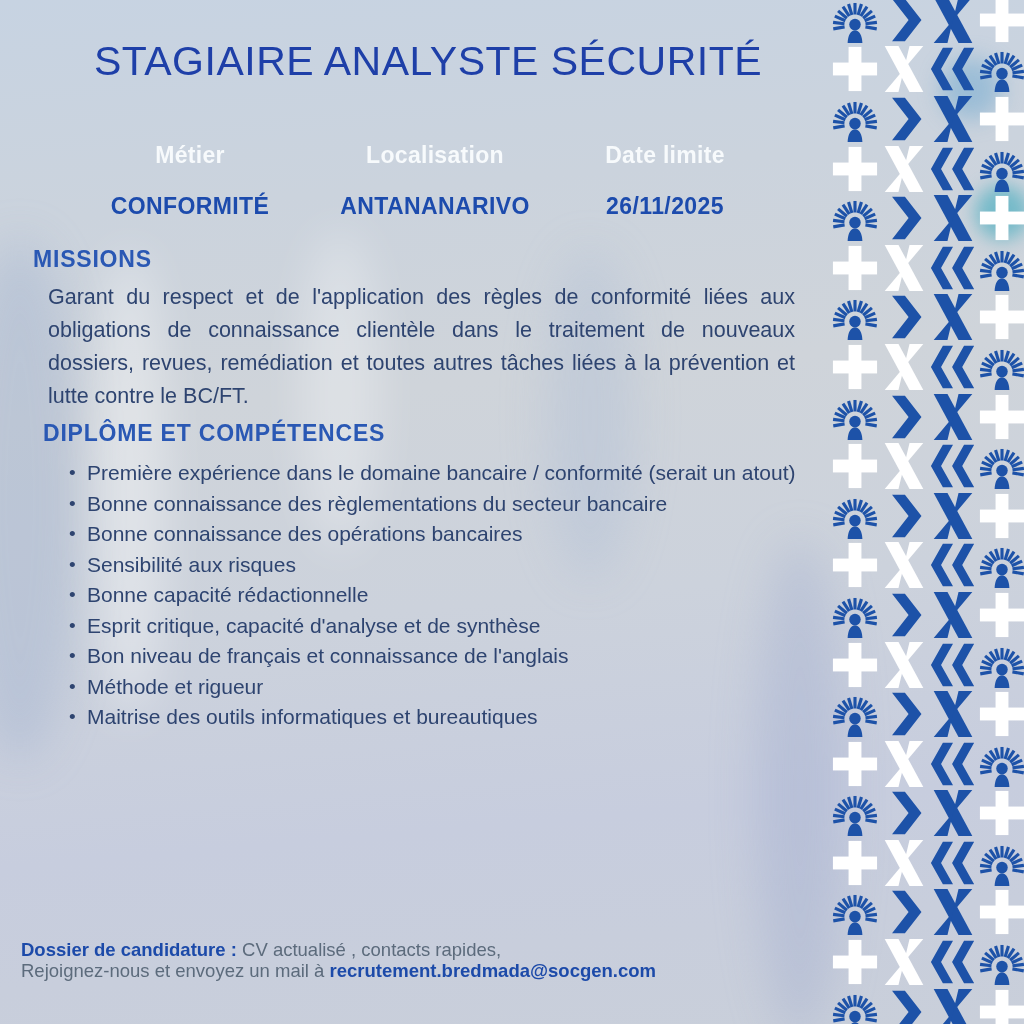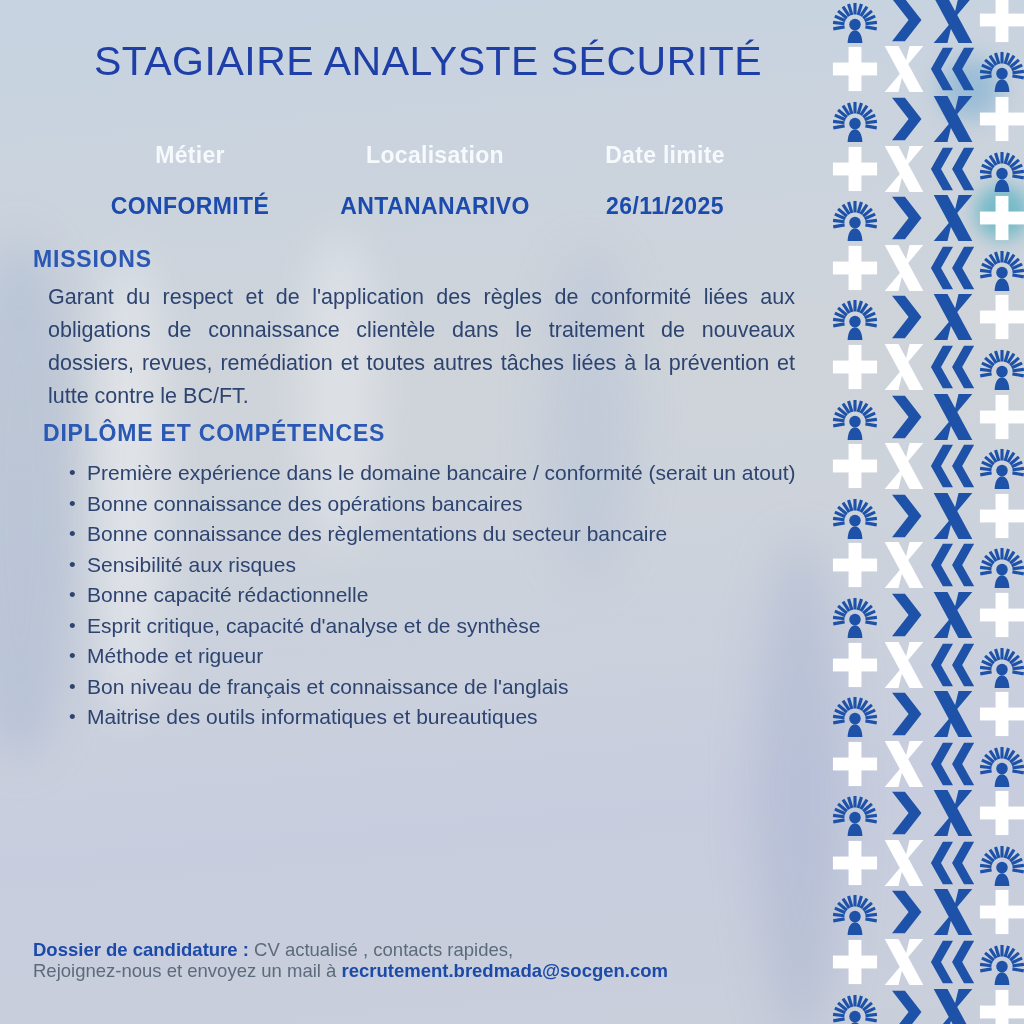--- a/index.html
+++ b/index.html
@@ -37,21 +37,21 @@
   .missions p { margin:8px 8px 0 15px; width:747px; text-align:justify;
                 color:var(--body-navy); font-size:21.5px; line-height:33px; }
 
   .competences { position:absolute; left:33px; top:420px; width:766px;margin-left:10px; }
   .competences ul { margin:11px 0 0 24px; padding:0; width:738px; list-style:none; }
   .competences li { position:relative; padding-left:20px; text-align:justify;
                     color:var(--body-navy); font-size:21px; line-height:30.5px; }
   .competences li::before { content:"•"; position:absolute; left:2px; top:0;
                     color:var(--body-navy); font-size:19px; }
 
-  .footer { position:absolute; left:33px; top:940px; width:740px;
+  .footer { position:absolute; left:21px; top:940px; width:740px;
             color:var(--footer-gray); font-size:18.5px; line-height:20.5px; }
   .footer .blue { color:var(--footer-blue); font-weight:700; }
 
   
   .pattern-strip { position:absolute; left:830px; top:-5px; width:200px; z-index:1; }
   .p-row { display:flex; height:49.6px; }
   .p-cell { width:49px; height:49.6px; display:flex; align-items:center; justify-content:center; }
   .p-cell svg { width:46px; height:46px; display:block; }
   .p-cell svg.blue  { fill:var(--pattern-blue); }
   .p-cell svg.white { fill:var(--pattern-white); }
@@ -597,27 +597,27 @@
 
     <section class="missions">
       <h2 class="section-h">MISSIONS</h2>
       <p>Garant du respect et de l'application des règles de conformité liées aux obligations de connaissance clientèle dans le traitement de nouveaux dossiers, revues, remédiation et toutes autres tâches liées à la prévention et lutte contre le BC/FT.</p>
     </section>
 
     <section class="competences">
       <h2 class="section-h">DIPLÔME ET COMPÉTENCES</h2>
       <ul id="competences-list">
           <li>Première expérience dans le domaine bancaire / conformité (serait un atout)</li>
+          <li>Bonne connaissance des règlementations du secteur bancaire</li>
           <li>Bonne connaissance des opérations bancaires</li>
-          <li>Bonne connaissance des règlementations du secteur bancaire</li>
           <li>Sensibilité aux risques</li>
           <li>Bonne capacité rédactionnelle</li>
           <li>Esprit critique, capacité d'analyse et de synthèse</li>
+          <li>Bon niveau de français et connaissance de l'anglais</li>
           <li>Méthode et rigueur</li>
-          <li>Bon niveau de français et connaissance de l'anglais</li>
           <li>Maitrise des outils informatiques et bureautiques</li>
         </ul>
     </section>
 
     <div class="footer">
       <div>
         <span class="blue">Dossier de candidature :</span><span> CV actualisé , contacts rapides,</span>
       </div>
       <div>
         <span>Rejoignez-nous et envoyez un mail à </span><span class="blue">recrutement.bredmada@socgen.com</span>

